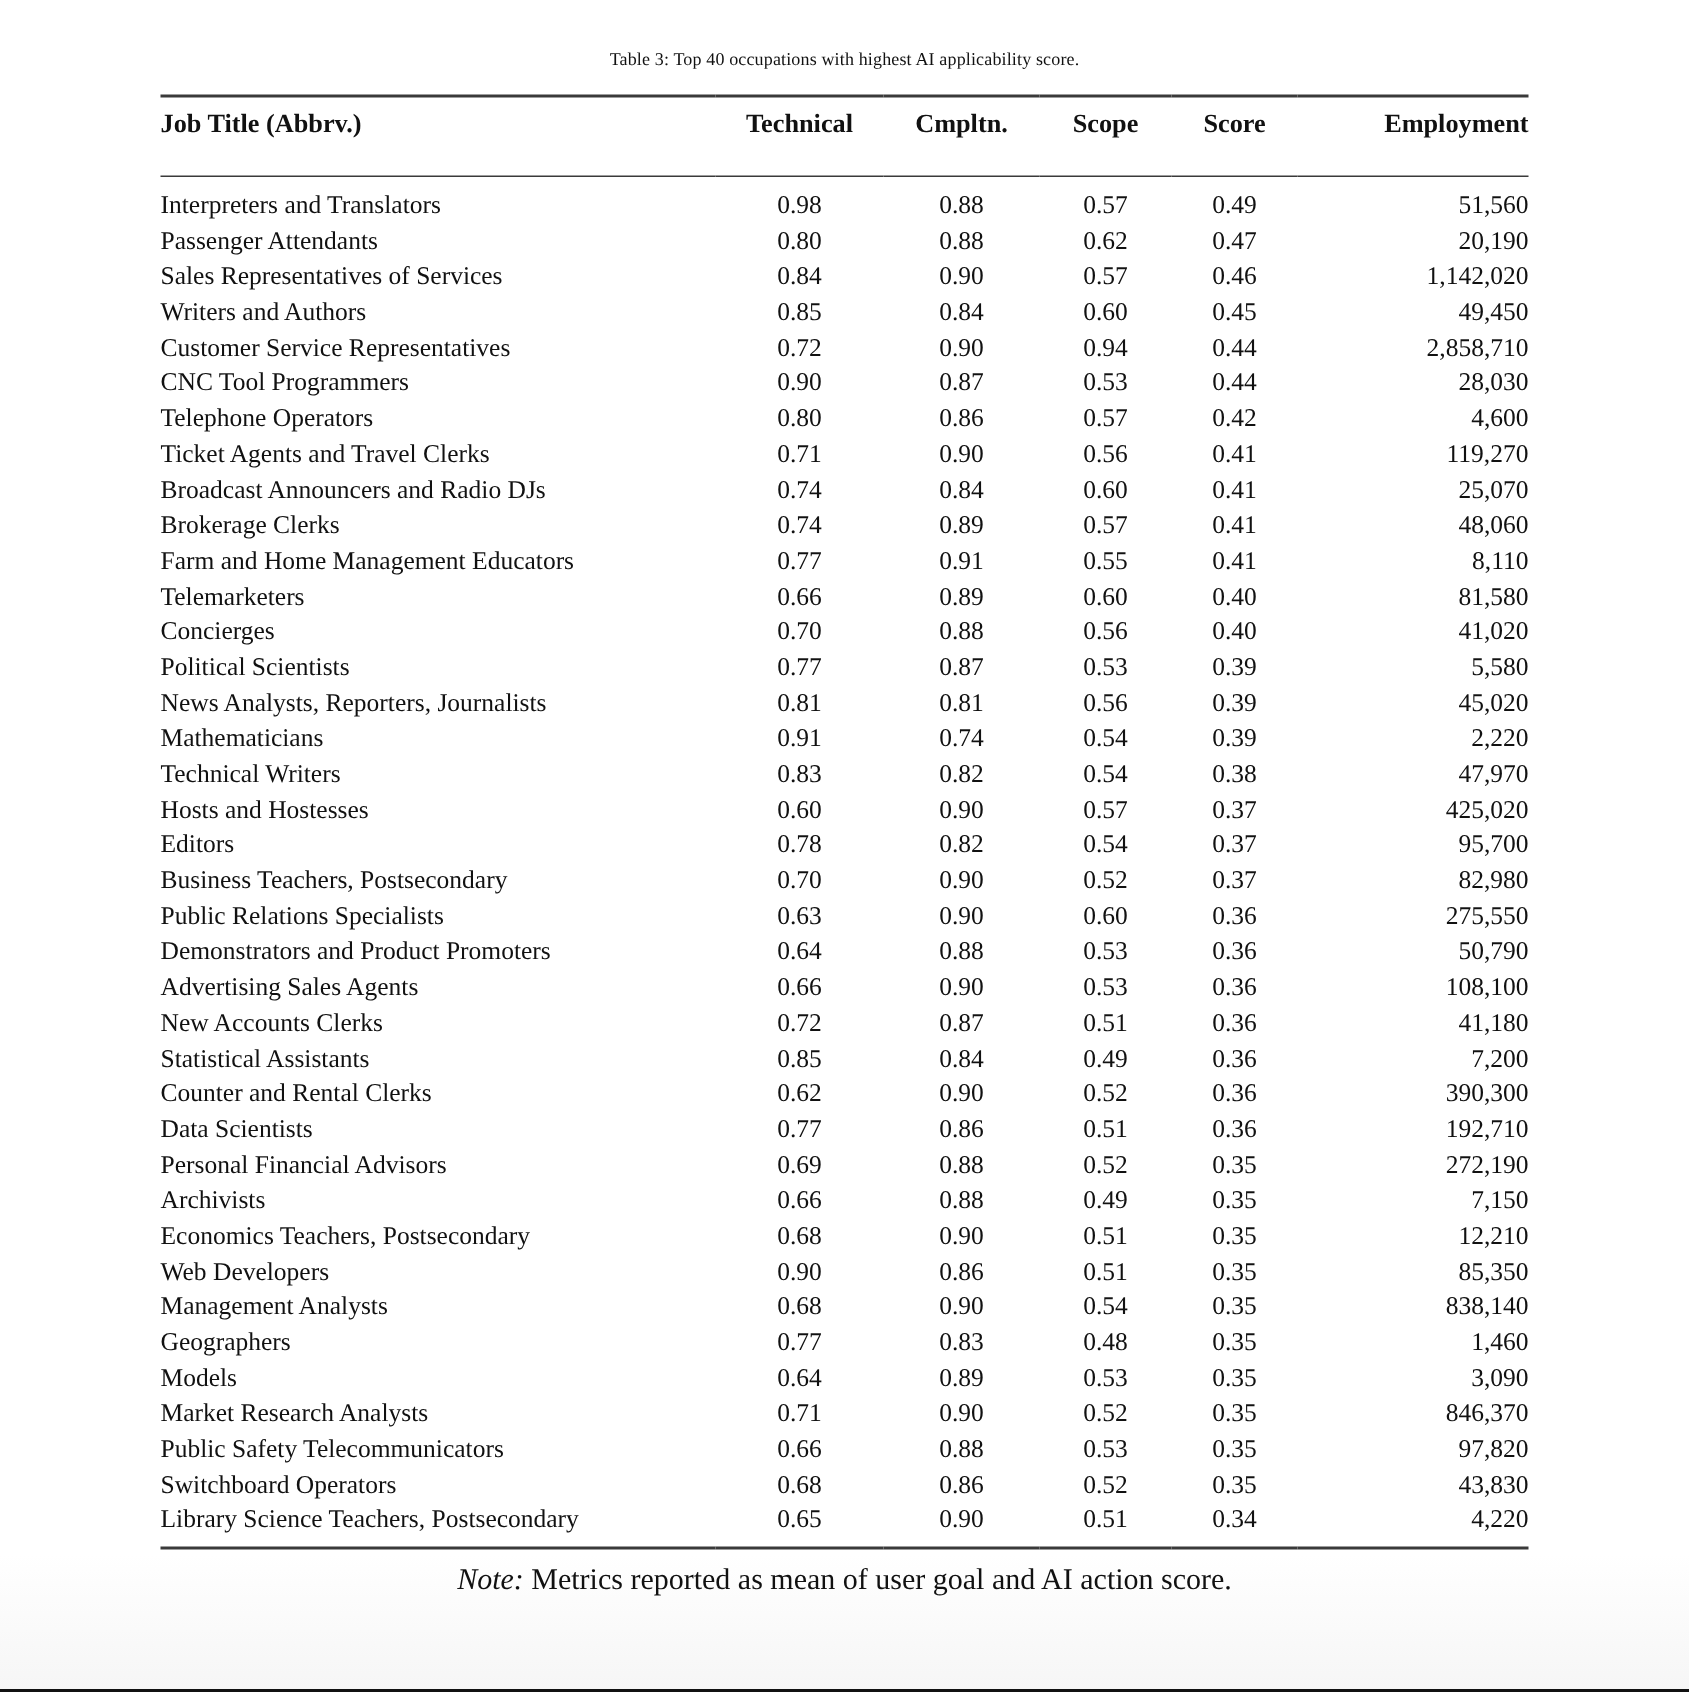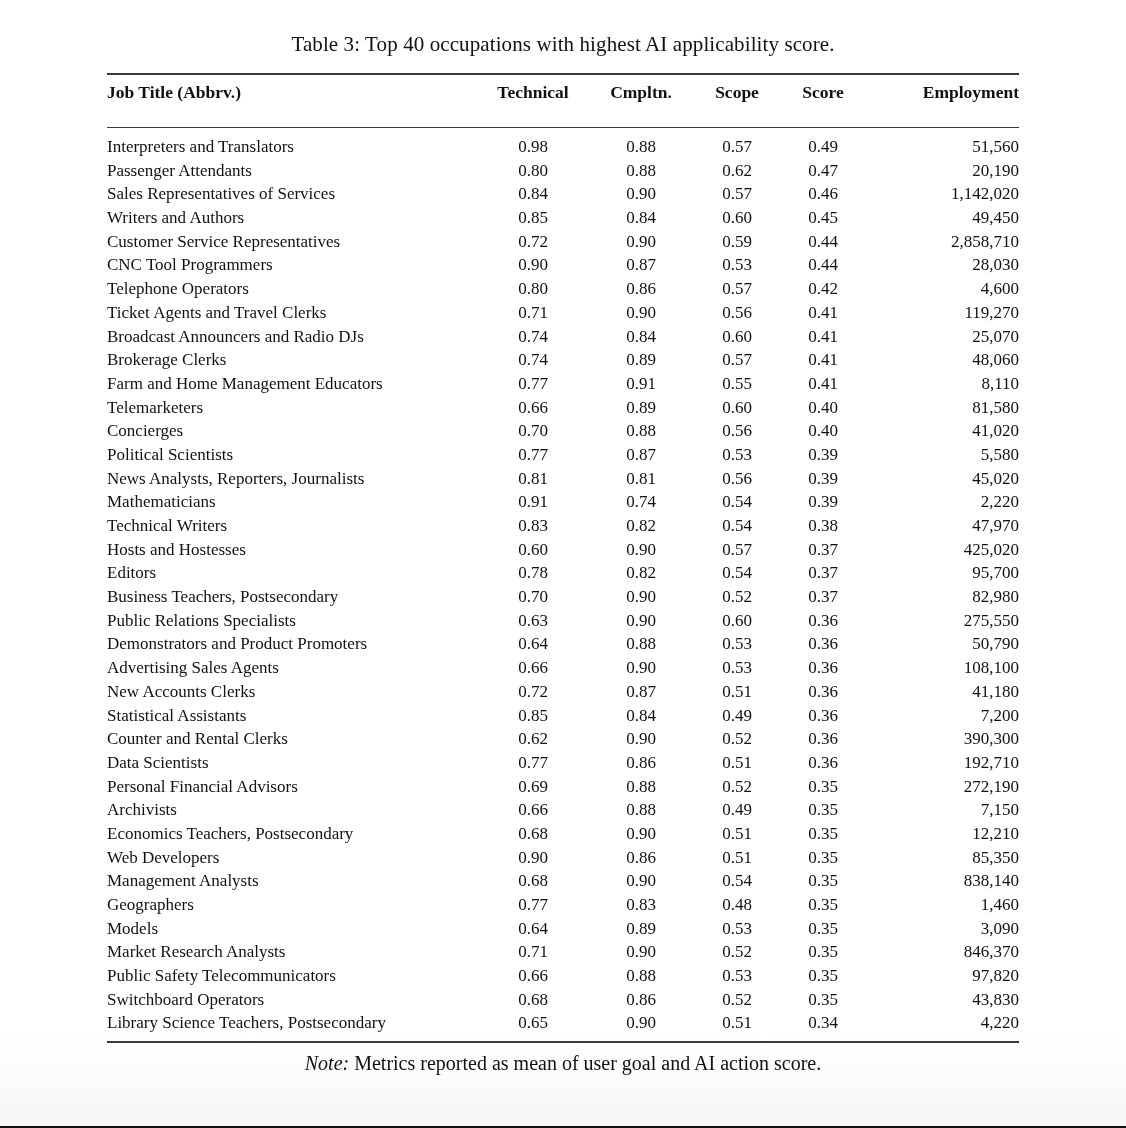--- a/index.html
+++ b/index.html
@@ -20,21 +20,21 @@
   .page {
     position: relative;
     width: 1126px;
     height: 1128px;
     background: linear-gradient(to bottom, #ffffff 0%, #ffffff 92%, #f6f6f6 100%);
     box-sizing: border-box;
     border-bottom: 2px solid #111111;
   }
   .caption {
     text-align: center;
-    font-size: 21px;
+    font-size: 12px;
     padding-top: 32px;
     letter-spacing: 0.1px;
     color: #111111;
   }
   .table-wrap {
     margin: 0 auto;
     width: 912px;
     padding-top: 16px;
   }
   table.booktabs {
@@ -141,21 +141,21 @@
             <td class="col-num col-cov">0.85</td>
             <td class="col-num col-cmp">0.84</td>
             <td class="col-num col-sco">0.60</td>
             <td class="col-num col-scr">0.45</td>
             <td class="col-emp">49,450</td>
           </tr>
           <tr>
             <td class="col-job">Customer Service Representatives</td>
             <td class="col-num col-cov">0.72</td>
             <td class="col-num col-cmp">0.90</td>
-            <td class="col-num col-sco">0.59</td>
+            <td class="col-num col-sco">0.94</td>
             <td class="col-num col-scr">0.44</td>
             <td class="col-emp">2,858,710</td>
           </tr>
           <tr>
             <td class="col-job">CNC Tool Programmers</td>
             <td class="col-num col-cov">0.90</td>
             <td class="col-num col-cmp">0.87</td>
             <td class="col-num col-sco">0.53</td>
             <td class="col-num col-scr">0.44</td>
             <td class="col-emp">28,030</td>

